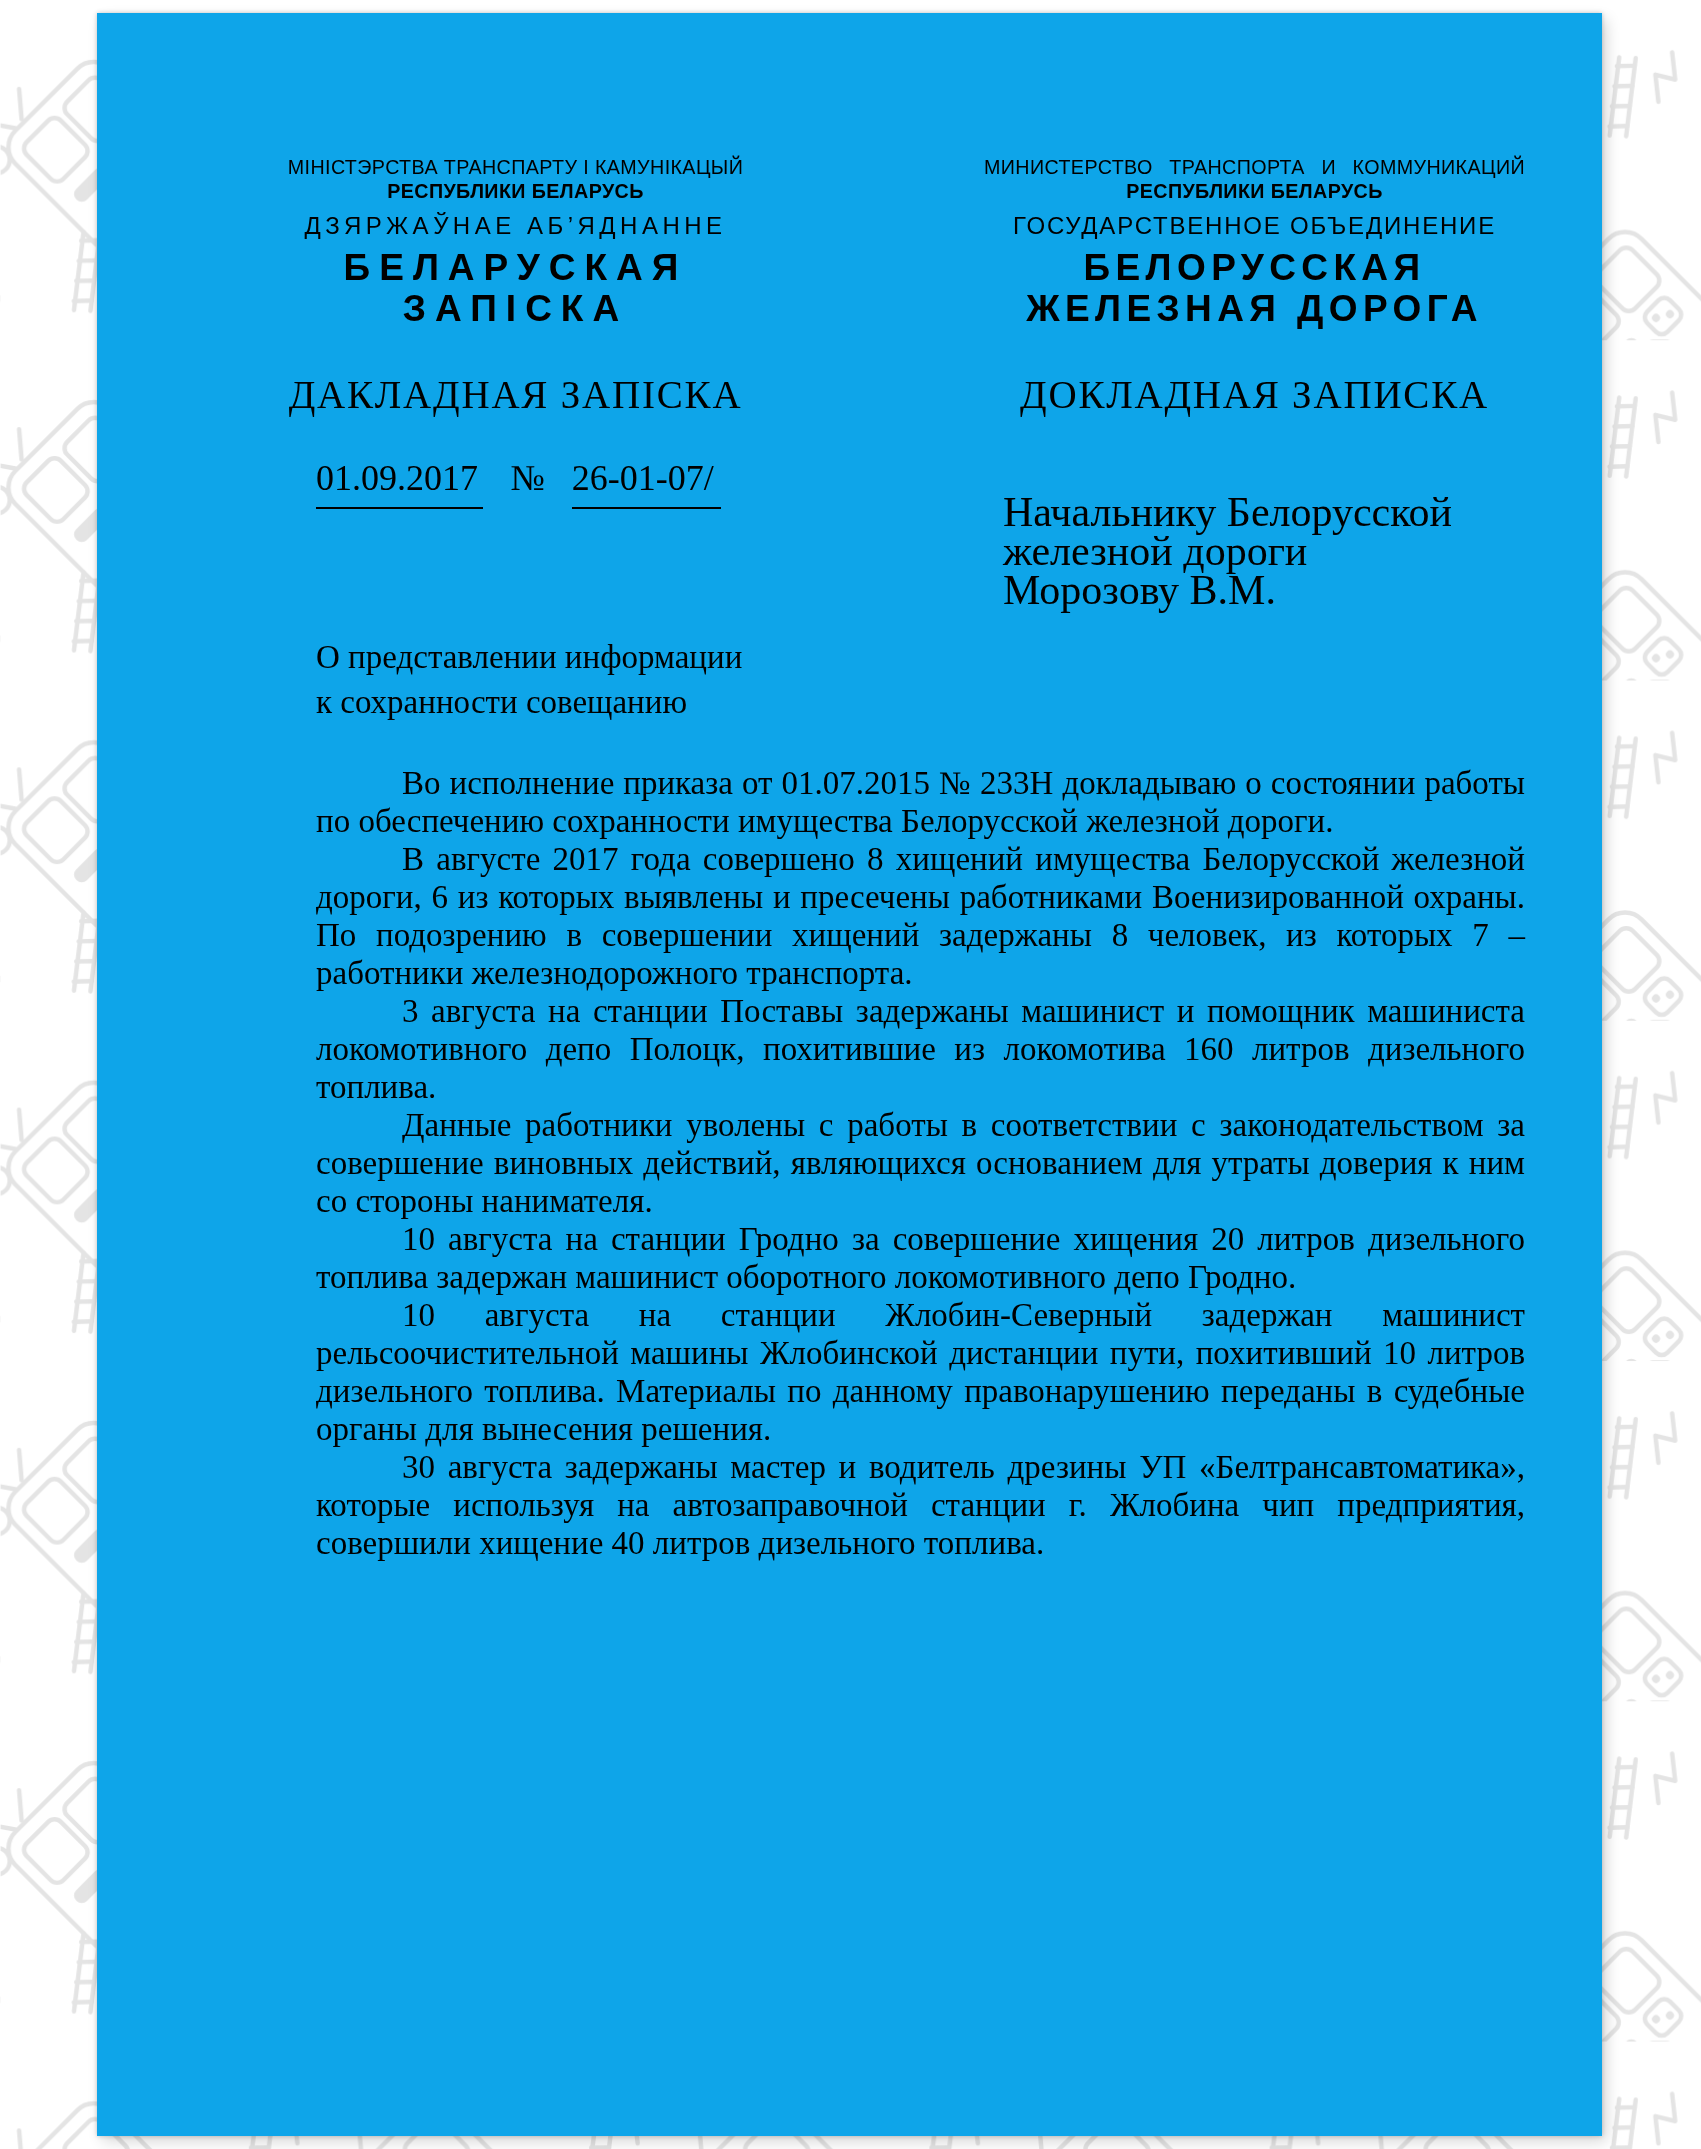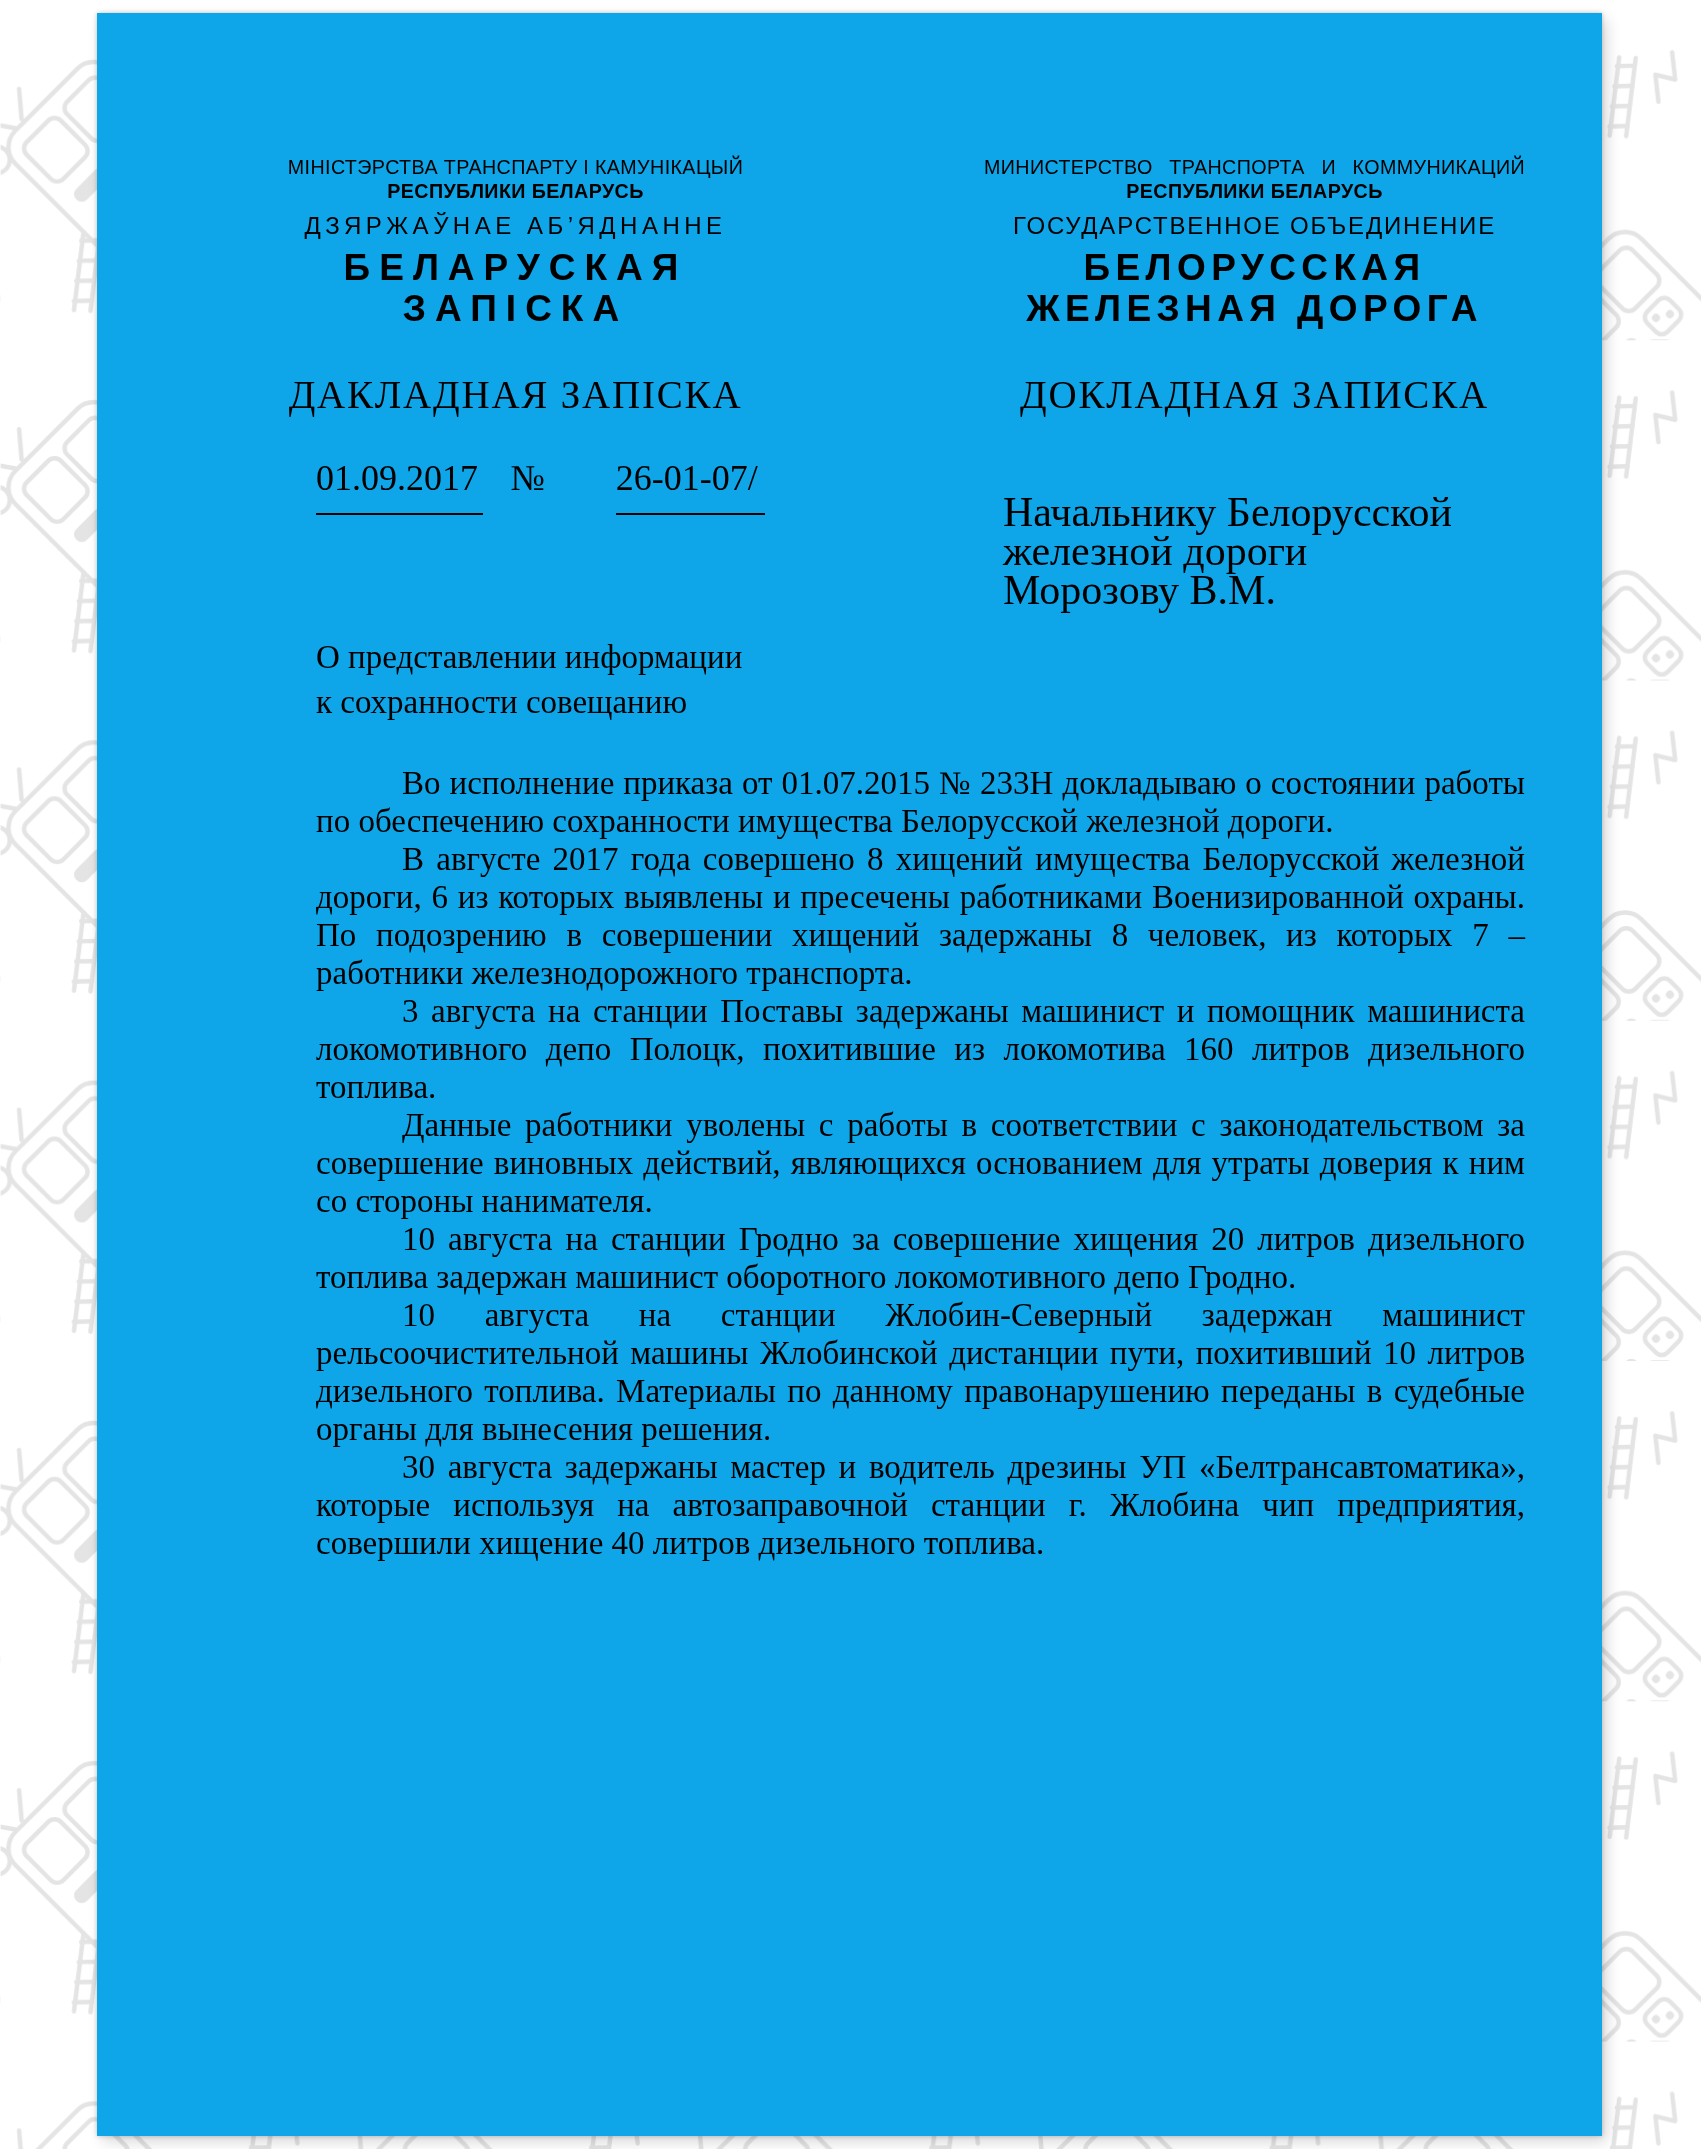--- a/index.html
+++ b/index.html
@@ -21,24 +21,24 @@
   .ministry{font-size:19.7px;line-height:24px;letter-spacing:0.4px;}
   .hdr-col.right .ministry-l1{word-spacing:10.7px;}
   .ministry-l2{font-weight:bold;}
   .org-type{font-size:24px;line-height:28px;margin-top:9.9px;letter-spacing:4.5px;}
   .hdr-col.right .org-type{letter-spacing:1.8px;text-align:center;}
   .brand{font-size:37px;font-weight:bold;line-height:41px;margin-top:6.3px;letter-spacing:9px;}
   .hdr-col.right .brand{letter-spacing:5.4px;}
   .doc-type{font-family:"Liberation Serif", serif;font-size:39px;letter-spacing:1.8px;margin-top:43px;white-space:nowrap;}
   
   .ref-line{position:absolute;left:219px;top:444px;font-size:36px;white-space:nowrap;}
-  .u{border-bottom:2.7px solid #000;padding-bottom:15px;}
+  .u{border-bottom:2.7px solid #000;padding-bottom:9px;}
   .ref-date{padding-right:5.4px;}
   .ref-no-sign{margin:0 18px;}
-  .ref-number{padding-right:7.2px;margin-left:44px;}
+  .ref-number{padding-right:7.2px;}
   
   .addressee{position:absolute;left:906px;top:480px;font-size:42px;line-height:39px;}
   
   .subject{position:absolute;left:219px;top:622px;font-size:33px;line-height:45px;}
   
   .body-text{
     position:absolute;left:219px;top:751px;width:1209px;
     font-size:33px;line-height:38px;text-align:justify;
   }
   .body-text p{margin:0;text-indent:86px;}

